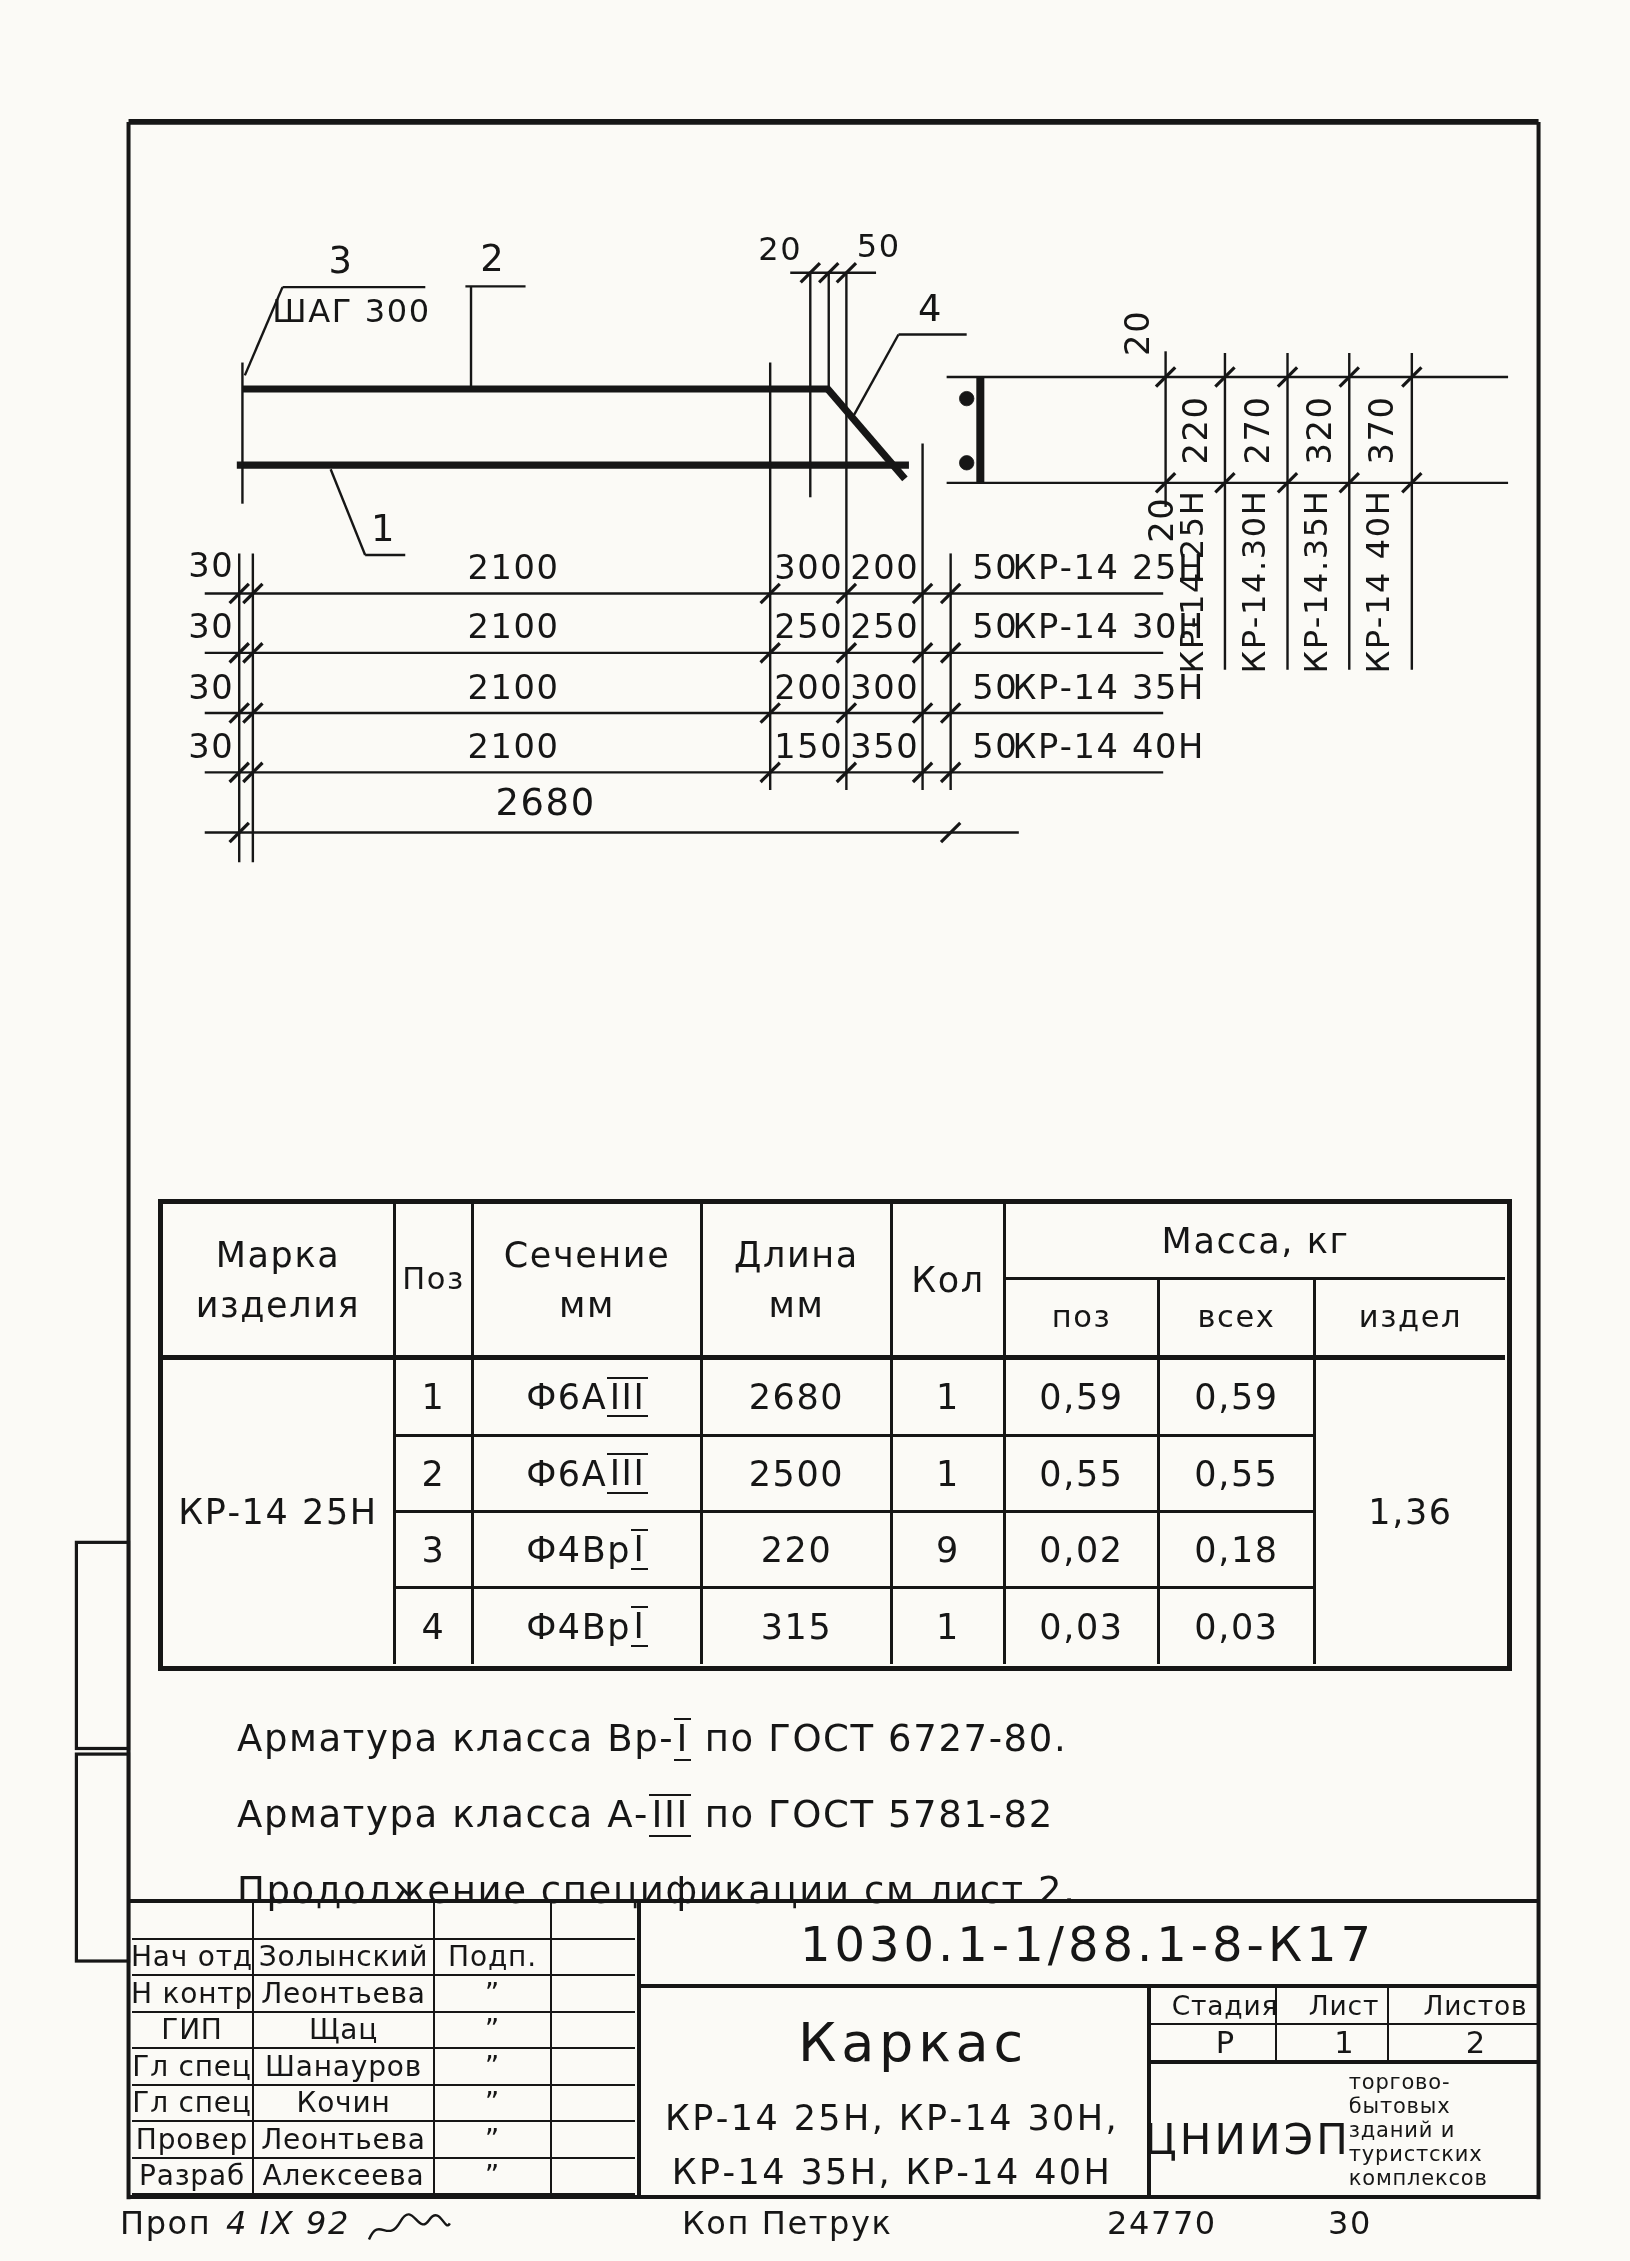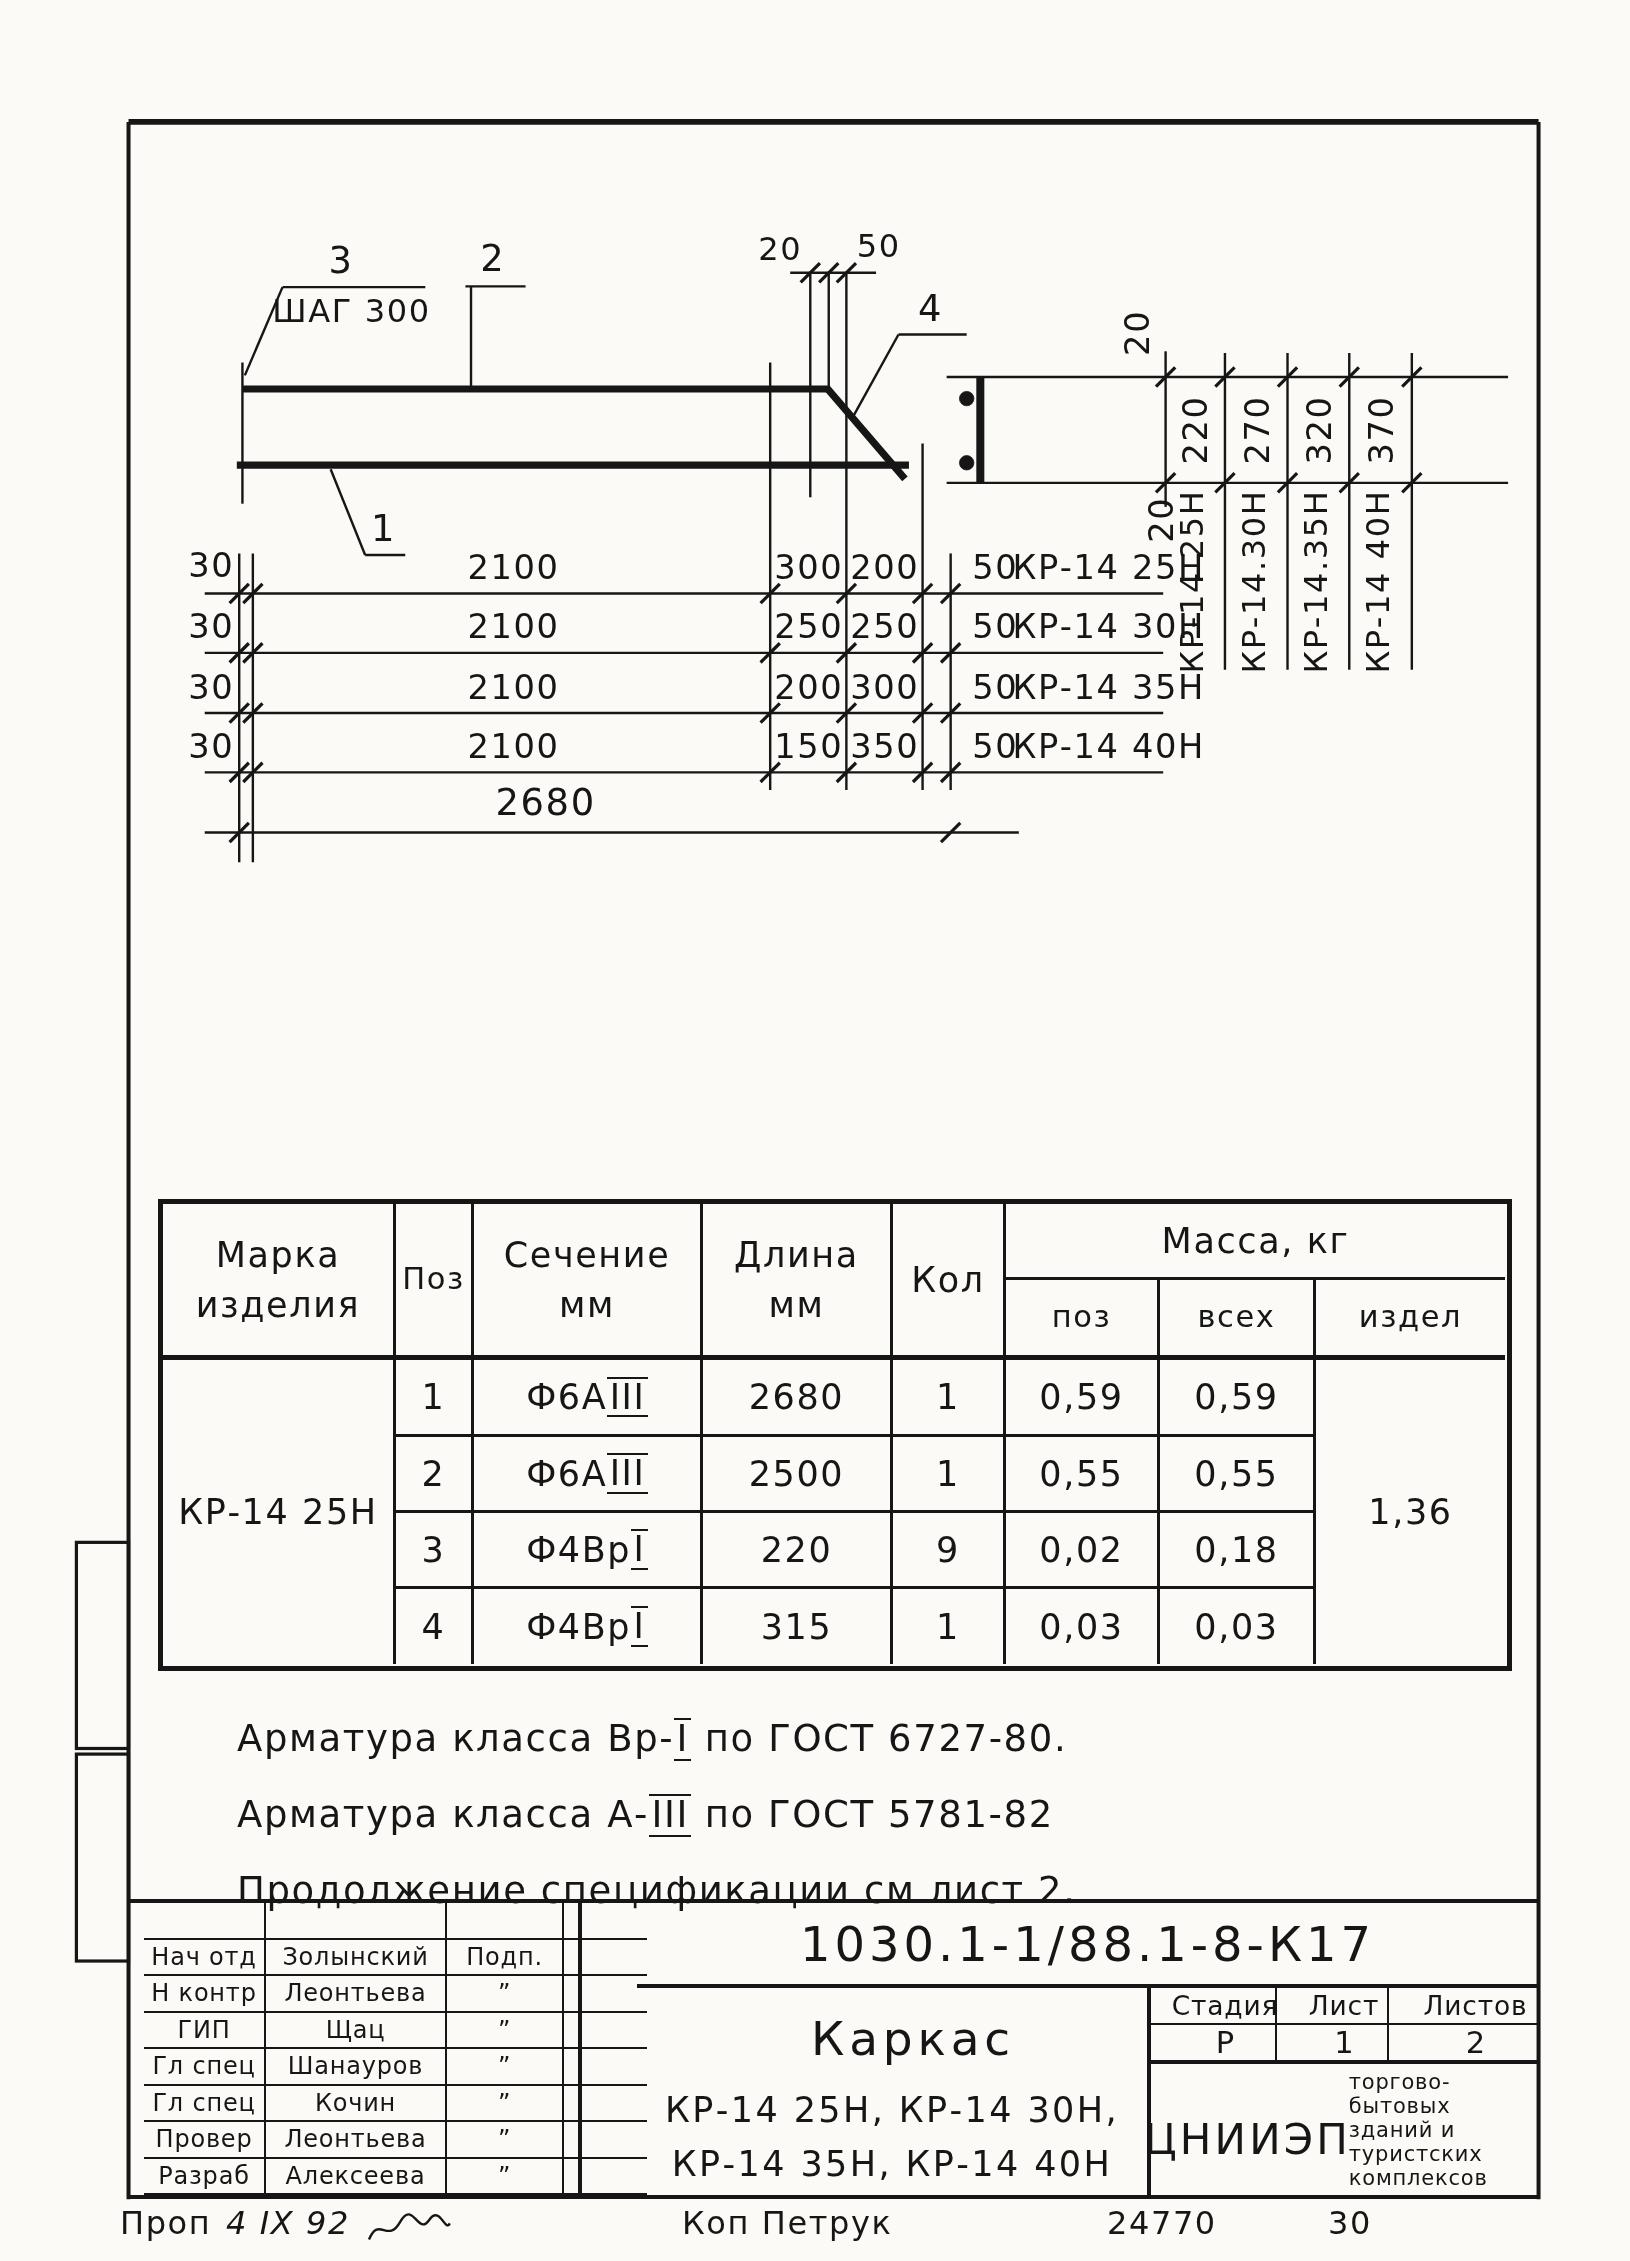--- a/index.html
+++ b/index.html
@@ -27,29 +27,29 @@
   .spec .nr{border-right:0;}
   .spec .nb{border-bottom:0;}
   .rn{display:inline-block;border-top:2.4px solid #161616;border-bottom:2.4px solid #161616;padding:0 2.4px;line-height:1.05;}
 
   
   .notes{position:absolute;left:237px;top:1701px;font-size:37px;letter-spacing:1.6px;line-height:76px;white-space:nowrap;}
 
   
   .tblock{position:absolute;left:128px;top:1899px;width:1410px;height:300px;box-sizing:border-box;
           border-top:4px solid #161616;border-bottom:4.8px solid #161616;}
-  .sig{position:absolute;left:16px;top:0;width:438px;height:100%;box-sizing:border-box;border-right:4.8px solid #161616;
-       display:grid;grid-template-columns:122px 181px 117px 83px;grid-auto-rows:1fr;font-size:24px;letter-spacing:0.8px;}
+  .sig{position:absolute;left:4px;top:0;width:509px;height:100%;box-sizing:border-box;border-right:4.8px solid #161616;
+       display:grid;grid-template-columns:122px 181px 117px 83px;grid-auto-rows:1fr;font-size:28px;letter-spacing:0.8px;}
   .sig .c{box-sizing:border-box;border-right:2.4px solid #161616;border-bottom:2.4px solid #161616;
           display:flex;align-items:center;justify-content:center;white-space:nowrap;overflow:hidden;}
   .sig .nr{border-right:0;}
   .doc{position:absolute;left:509px;top:0;right:0;height:85px;box-sizing:border-box;border-bottom:4.8px solid #161616;
        display:flex;align-items:center;justify-content:center;font-size:48px;letter-spacing:4px;white-space:nowrap;}
   .ttl{position:absolute;left:509px;top:85px;width:510px;bottom:0;text-align:center;}
-  .ttl .t1{font-size:47px;letter-spacing:4.8px;margin-top:22.5px;margin-left:42px;}
+  .ttl .t1{font-size:54px;letter-spacing:4.8px;margin-top:22.5px;margin-left:42px;}
   .ttl .t2{font-size:35px;letter-spacing:2.4px;margin-top:24px;}
   .ttl .t3{font-size:35px;letter-spacing:2.4px;margin-top:14.4px;}
   .rblk{position:absolute;left:1019px;top:85px;right:0;bottom:0;box-sizing:border-box;border-left:4px solid #161616;
         display:flex;flex-direction:column;}
   .rrow{display:grid;grid-template-columns:126px 112px 1fr;}
   .rrow .c{box-sizing:border-box;border-right:2.4px solid #161616;border-bottom:2.4px solid #161616;
            display:flex;align-items:center;justify-content:center;padding-left:24px;}
   .rrow .nr{border-right:0;}
   .rhead{height:37px;font-size:26.5px;letter-spacing:0.8px;}
   .rvals{height:39px;font-size:30.5px;}

